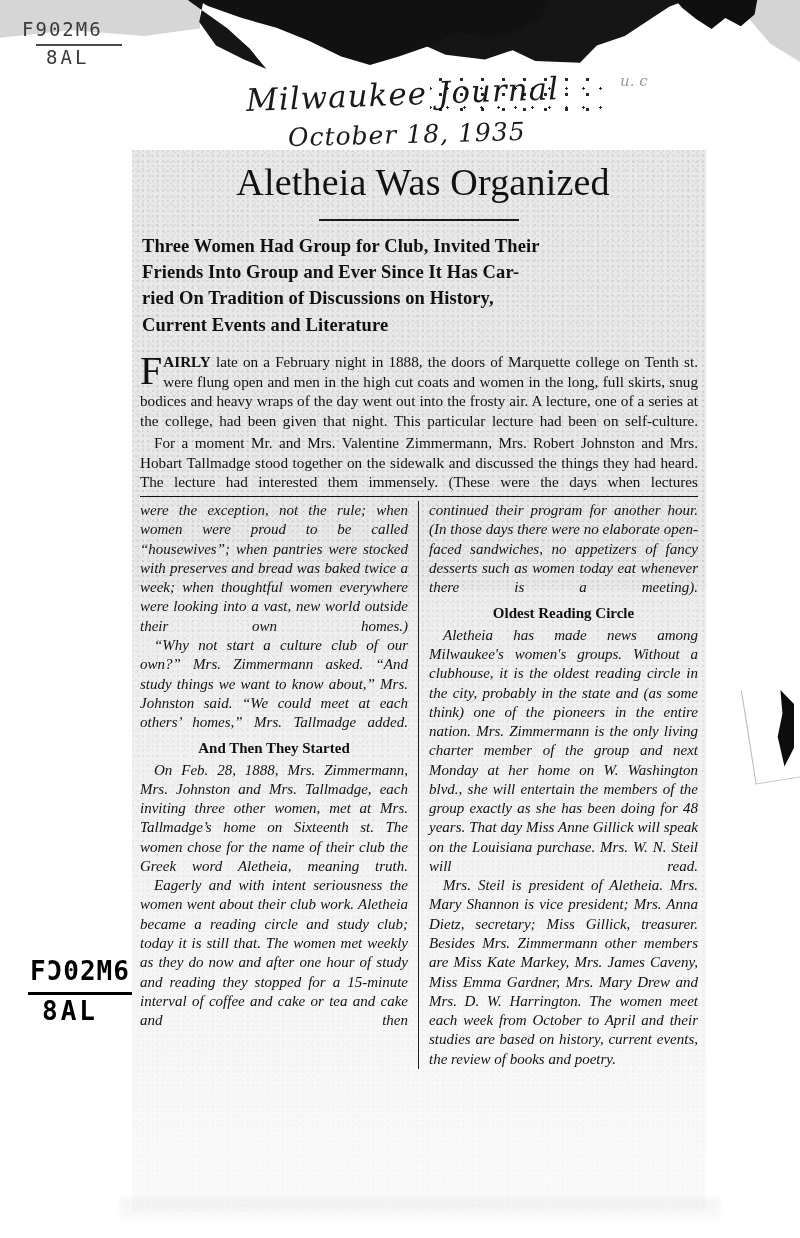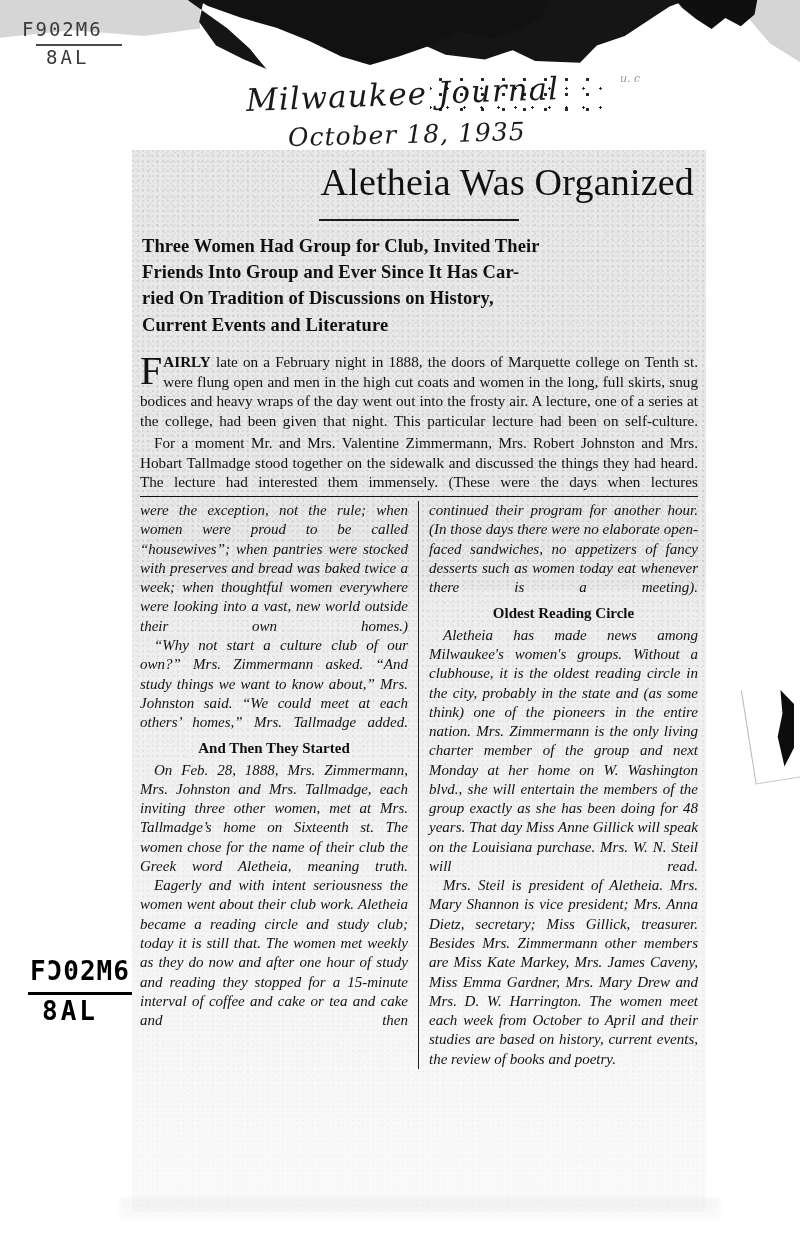--- a/index.html
+++ b/index.html
@@ -157,21 +157,21 @@
   .hw-date {
     left: 288px; top: 120px;
     font-size: 25px;
     font-family: "DejaVu Serif", serif;
     font-style: italic;
     transform: rotate(-1.5deg);
     letter-spacing: 1px;
   }
   .hw-uc {
     left: 620px; top: 72px;
-    font-size: 11px;
+    font-size: 15px;
     color: #9a9a9a;
     font-style: italic;
   }
   
   .dots {
     position: absolute;
     left: 430px; top: 72px;
     width: 172px; height: 42px;
     background-image:
       radial-gradient(circle, #000 1.4px, transparent 1.6px),
@@ -211,21 +211,21 @@
   h1.headline {
     margin: 4px 0 0 0;
     font-family: "Liberation Serif", serif;
     font-weight: 400;
     font-size: 38px;
     line-height: 1.18;
     letter-spacing: .2px;
     text-align: right;
     padding-right: 4px;
   }
-  h1.headline .l1 { display: block; text-align: right; padding-left: 12px; }
+  h1.headline .l1 { display: block; text-align: center; padding-left: 12px; }
   h1.headline .l2 { display: block; text-align: right; padding-right: 2px; }
 
   .rule {
     width: 200px;
     height: 2px;
     background: #1a1a1a;
     margin: 14px auto 12px auto;
   }
 
   h2.subhead {

